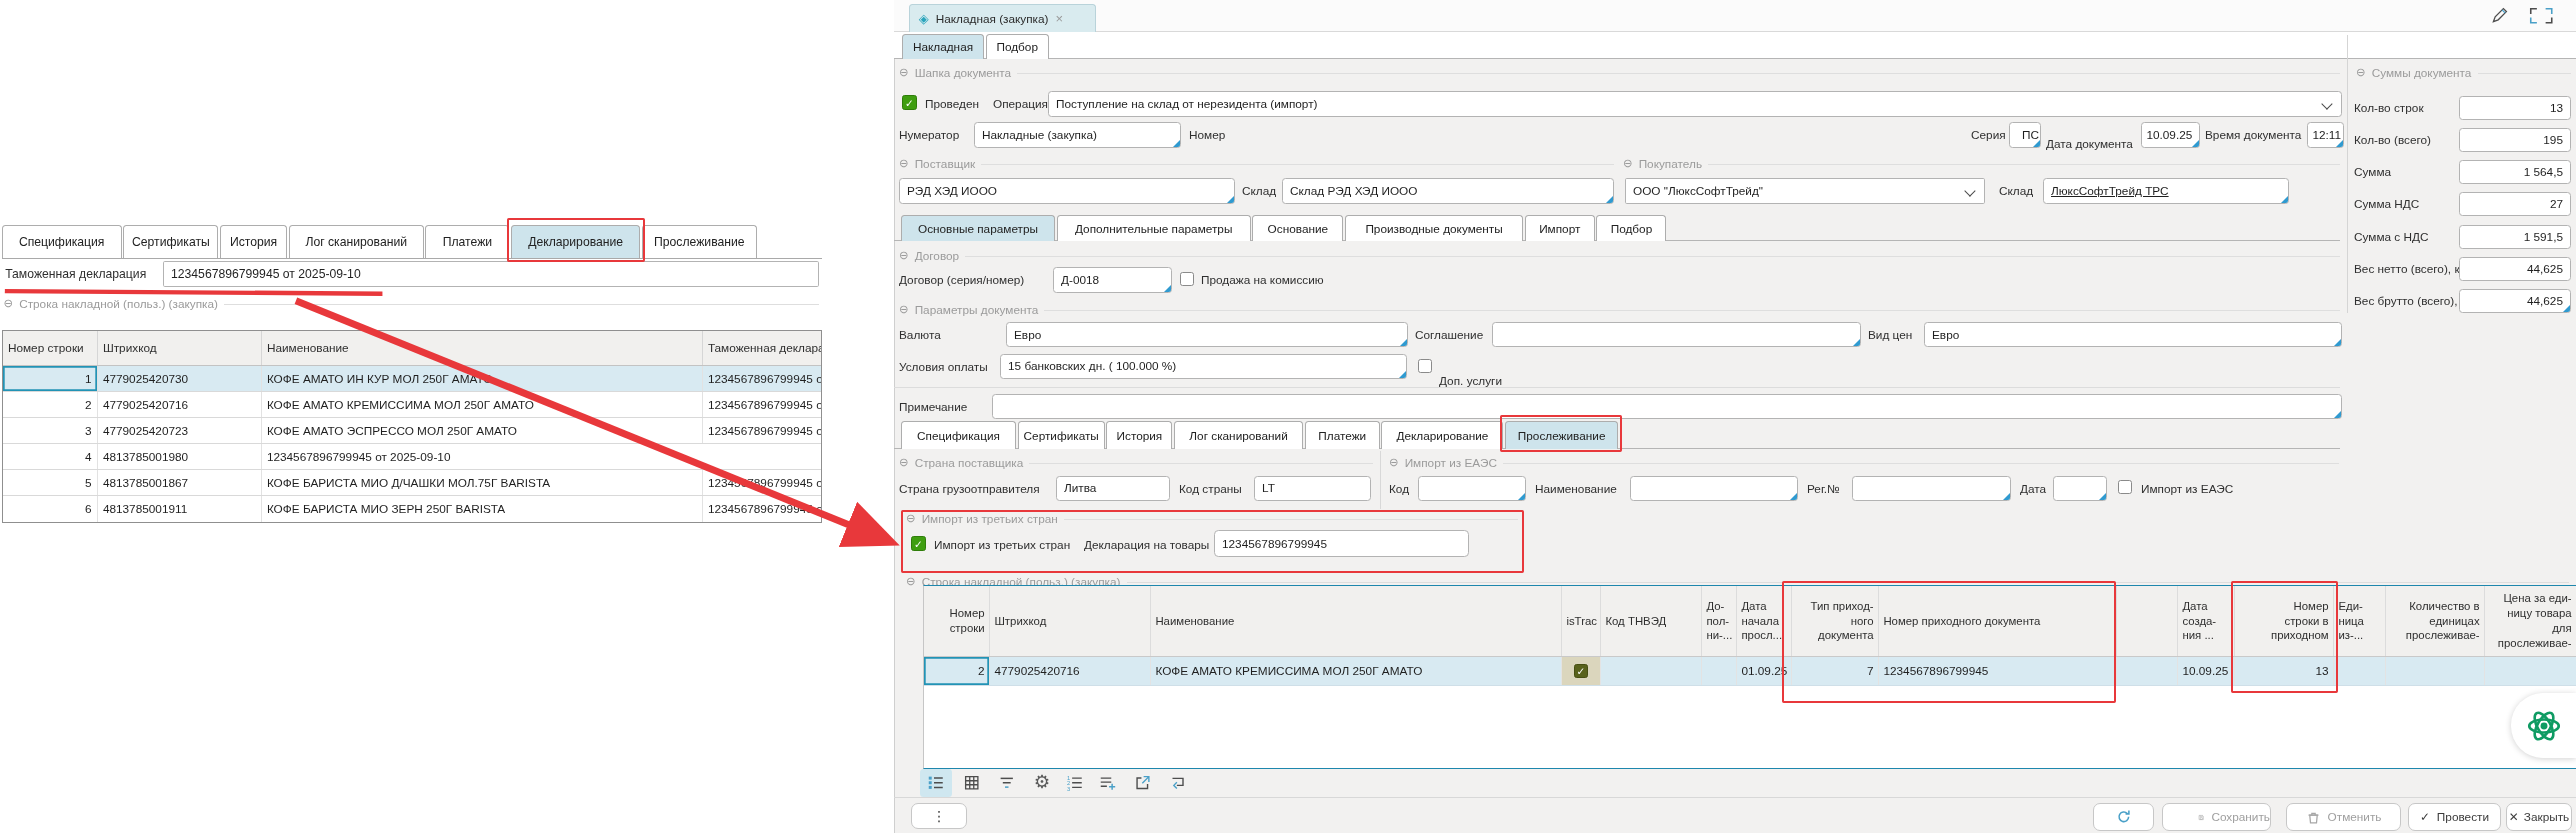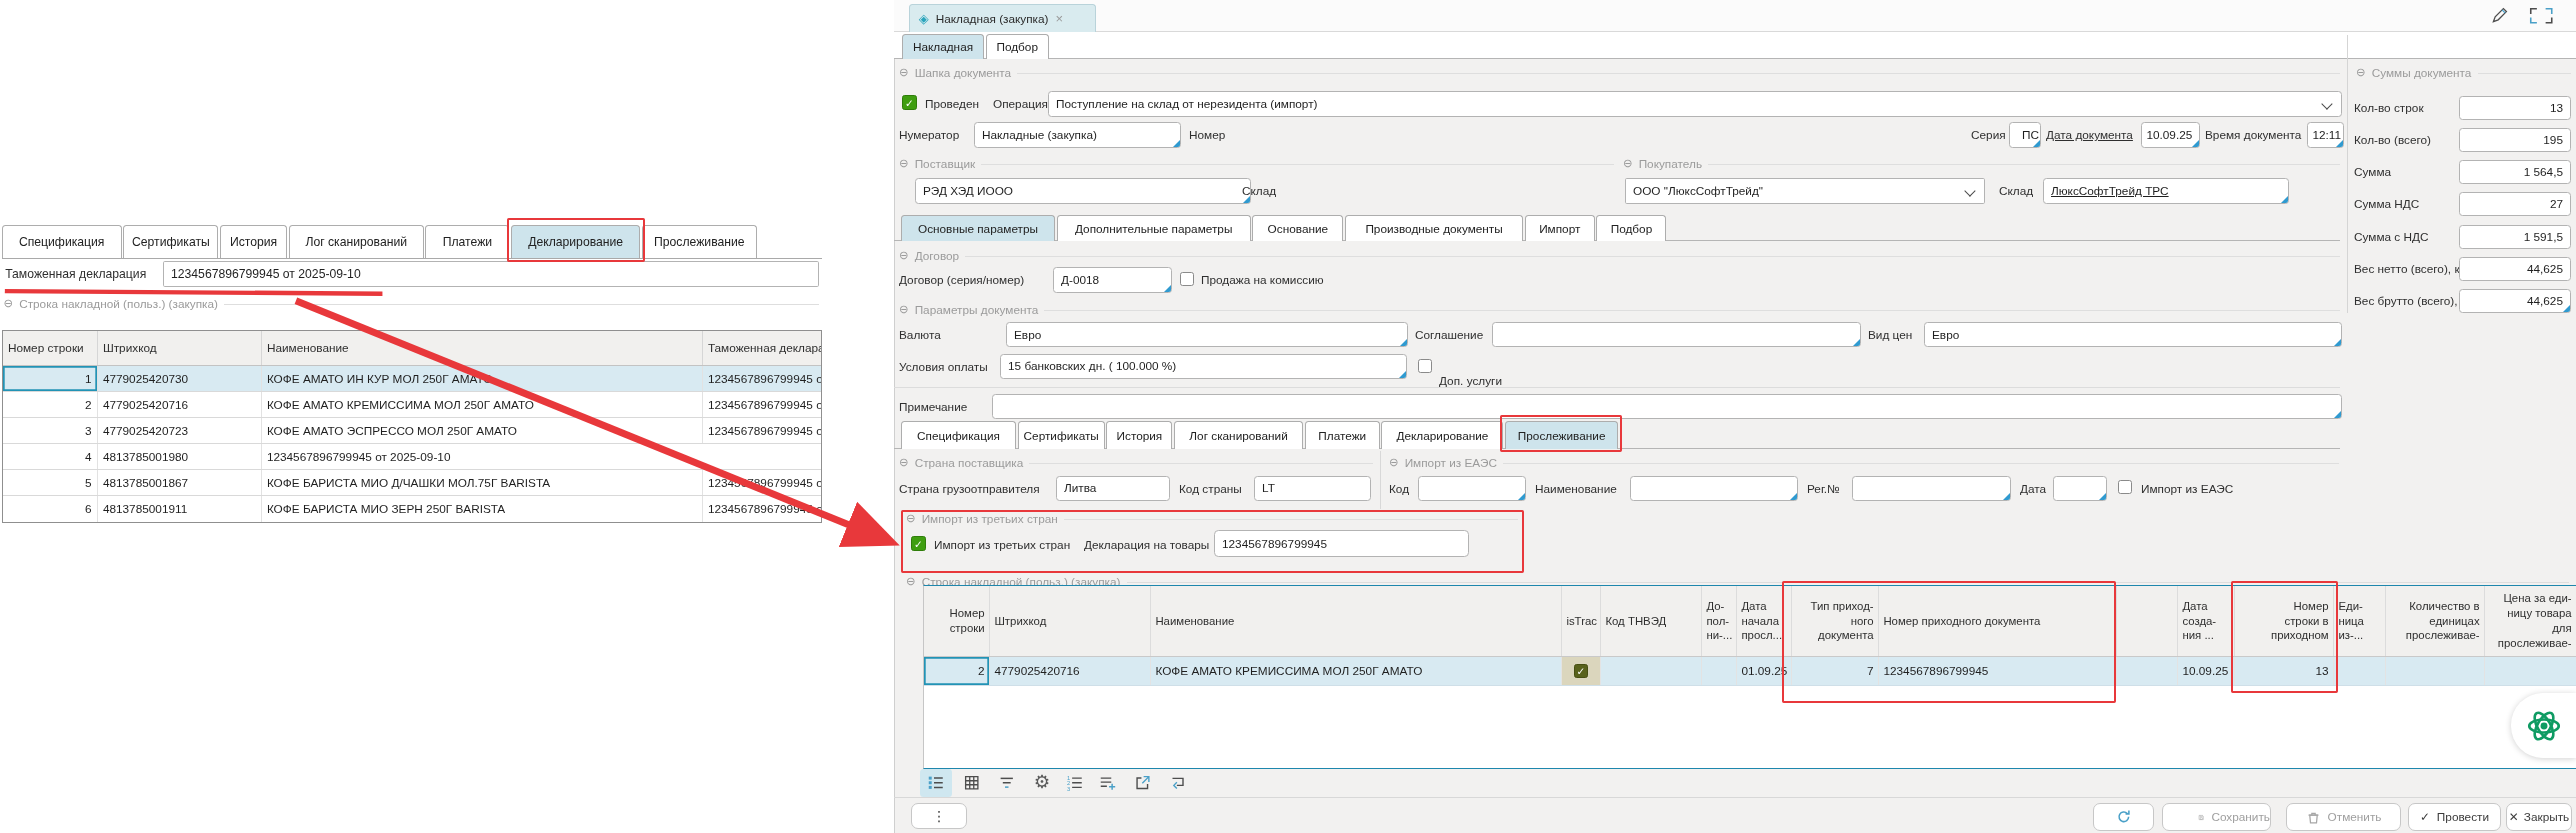--- a/index.html
+++ b/index.html
@@ -194,43 +194,46 @@
 
   <div class="lbl" style="left:899px; top:122px;">Нумератор</div>
   <div class="fld grip" style="left:974px; top:122px; width:207px; height:26px;">
       <span>Накладные (закупка)</span>
     </div>
   <div class="lbl" style="left:1189px; top:122px;">Номер</div>
   <div class="lbl" style="left:1971px; top:122px;">Серия</div>
   <div class="fld grip" style="left:2009px; top:122px; width:32px; height:26px; padding:0 12px;">
       <span>ПС</span>
     </div>
-  <div class="lbl" style="left:2046px; top:122px;text-decoration:underline;">Дата документа</div>
+  <div class="lbl" style="left:2046px; top:131px;">Дата документа</div>
   <div class="fld grip" style="left:2141px; top:122px; width:59px; height:26px; padding:0 4.4px;">
       <span>10.09.25</span>
     </div>
   <div class="lbl" style="left:2205px; top:122px;">Время документа</div>
   <div class="fld grip" style="left:2307px; top:122px; width:37px; height:26px; padding:0 4.4px;">
       <span>12:11</span>
     </div>
 
   <div class="grp" style="left:899px; top:157px; width:715px;">
     <span class="gi">⊖</span>
     <span>Поставщик</span>
       <span class="gl"></span>
   </div>
   <div class="grp" style="left:1623px; top:157px; width:717px;">
     <span class="gi">⊖</span>
     <span>Покупатель</span>
       <span class="gl"></span>
   </div>
-  <div class="fld grip" style="left:899px; top:178px; width:336px; height:26px;margin-left:16px;">
+  <div class="fld grip" style="left:899px; top:178px; width:336px; height:26px;">
       <span>РЭД ХЭД ИООО</span>
     </div>
   <div class="lbl" style="left:1242px; top:178px;">Склад</div>
+  <div class="fld grip" style="left:1282px; top:178px; width:332px; height:26px;">
+      <span>Склад РЭД ХЭД ИООО</span>
+    </div>
   <div class="fld" style="left:1625px; top:178px; width:360px; height:26px; border-radius:1.7px;">
     <span>ООО "ЛюксСофтТрейд"</span>
     <span class="chev"></span>
   </div>
   <div class="lbl" style="left:1999px; top:178px;">Склад</div>
   <div class="fld grip" style="left:2043px; top:178px; width:246px; height:26px;text-decoration:underline;">
       <span>ЛюксСофтТрейд ТРС</span>
     </div>
 
   <div class="hline" style="left:894px; top:240px; width:1446px;"></div>

